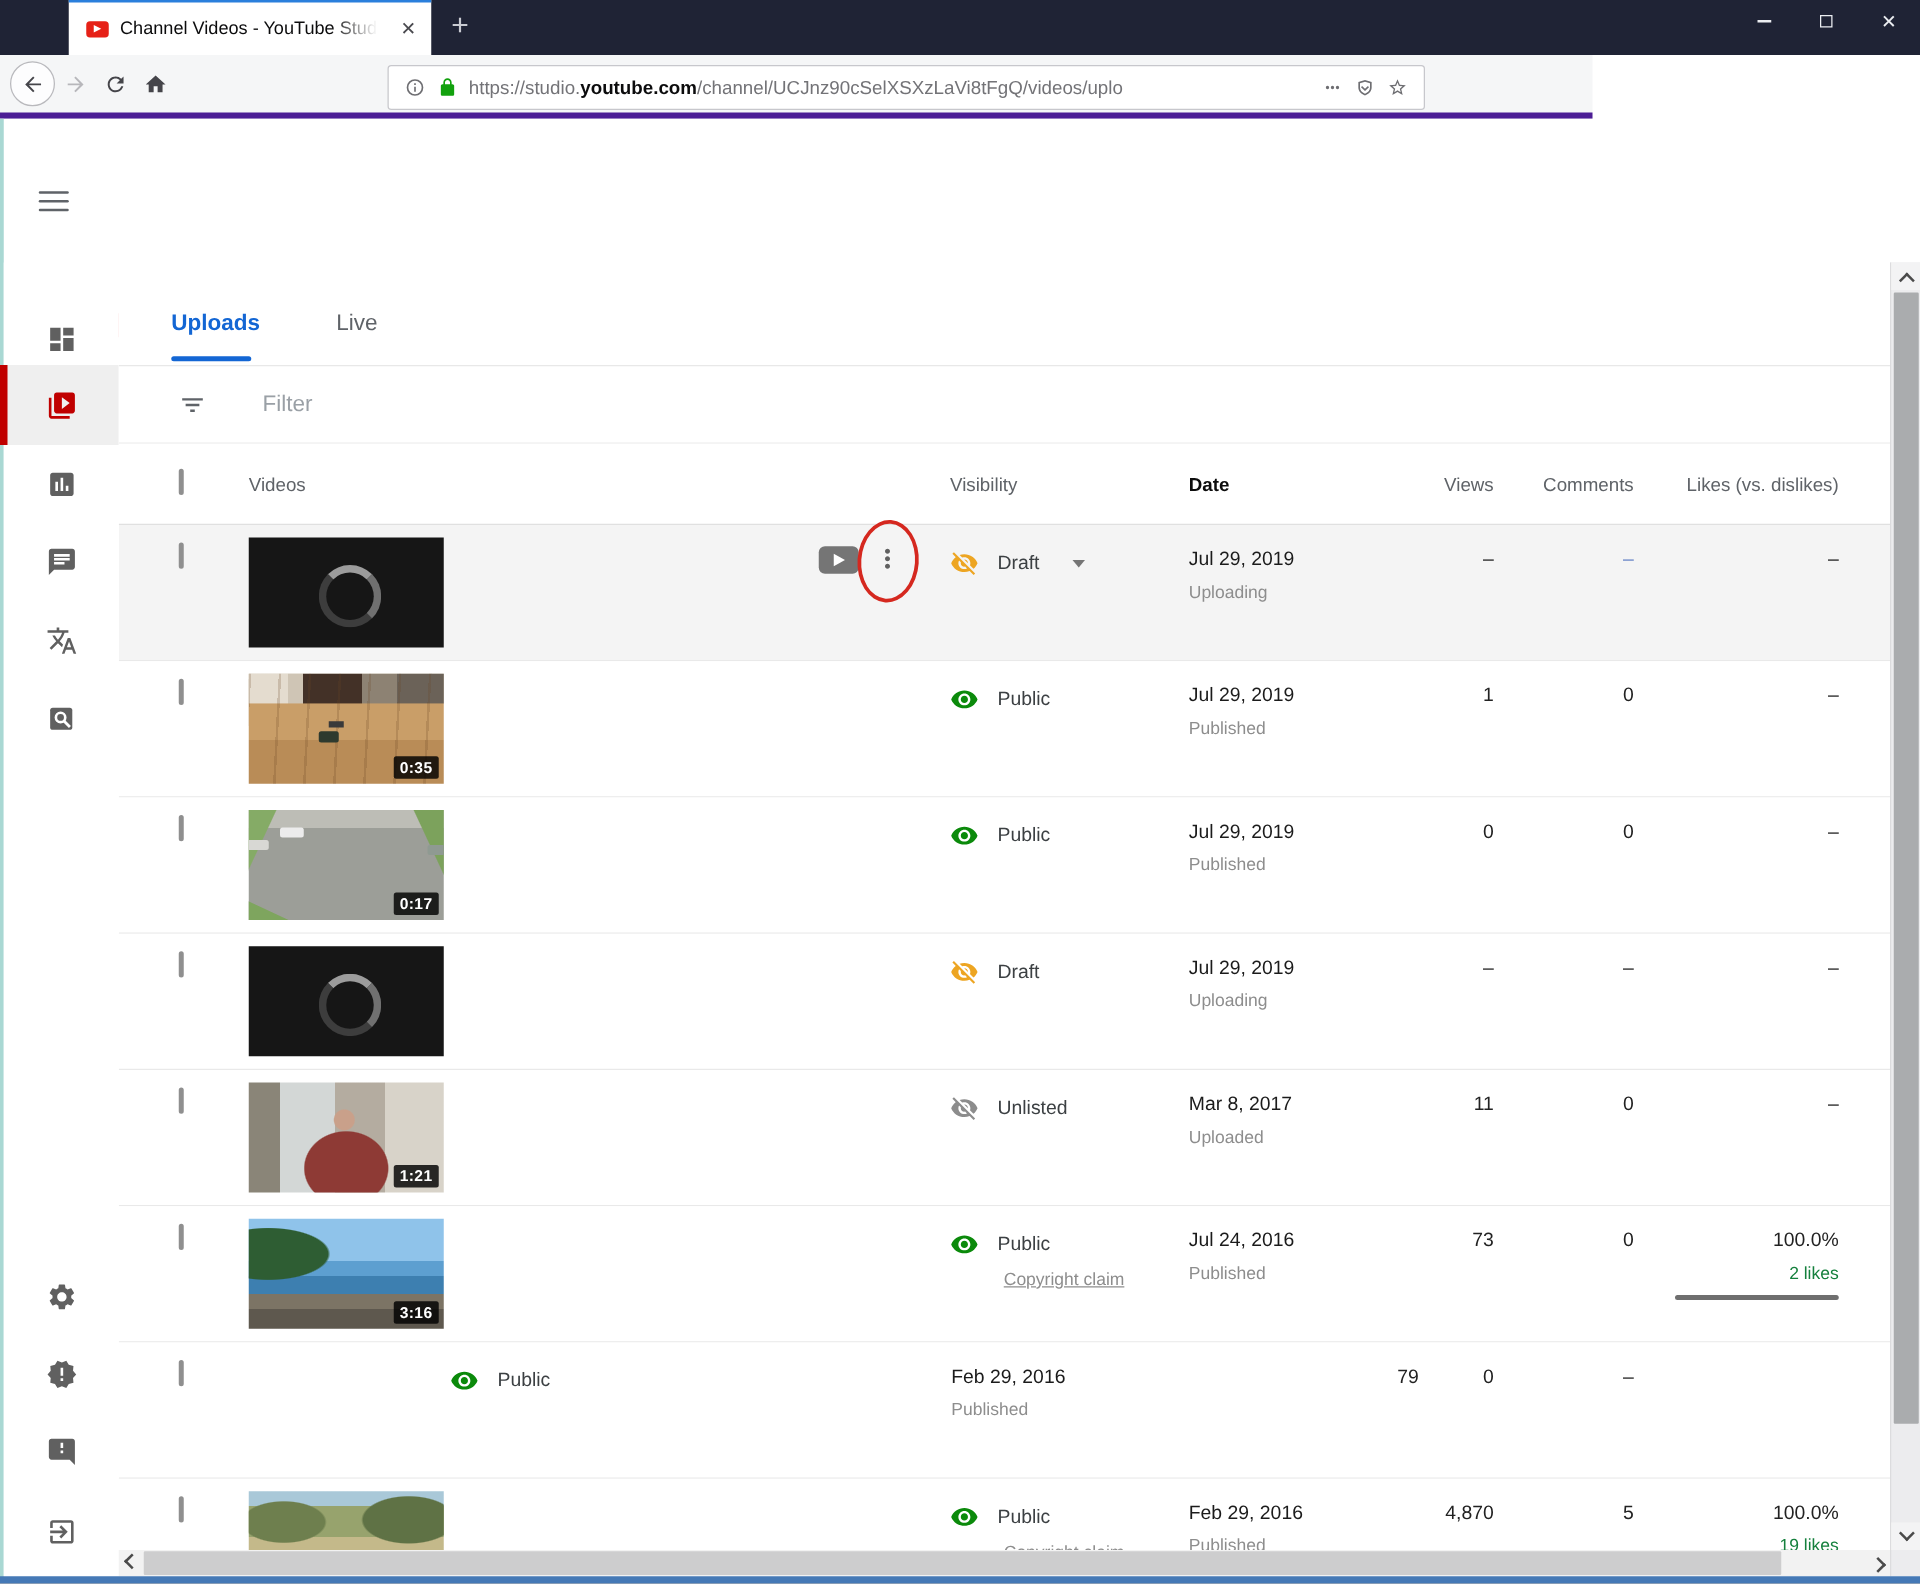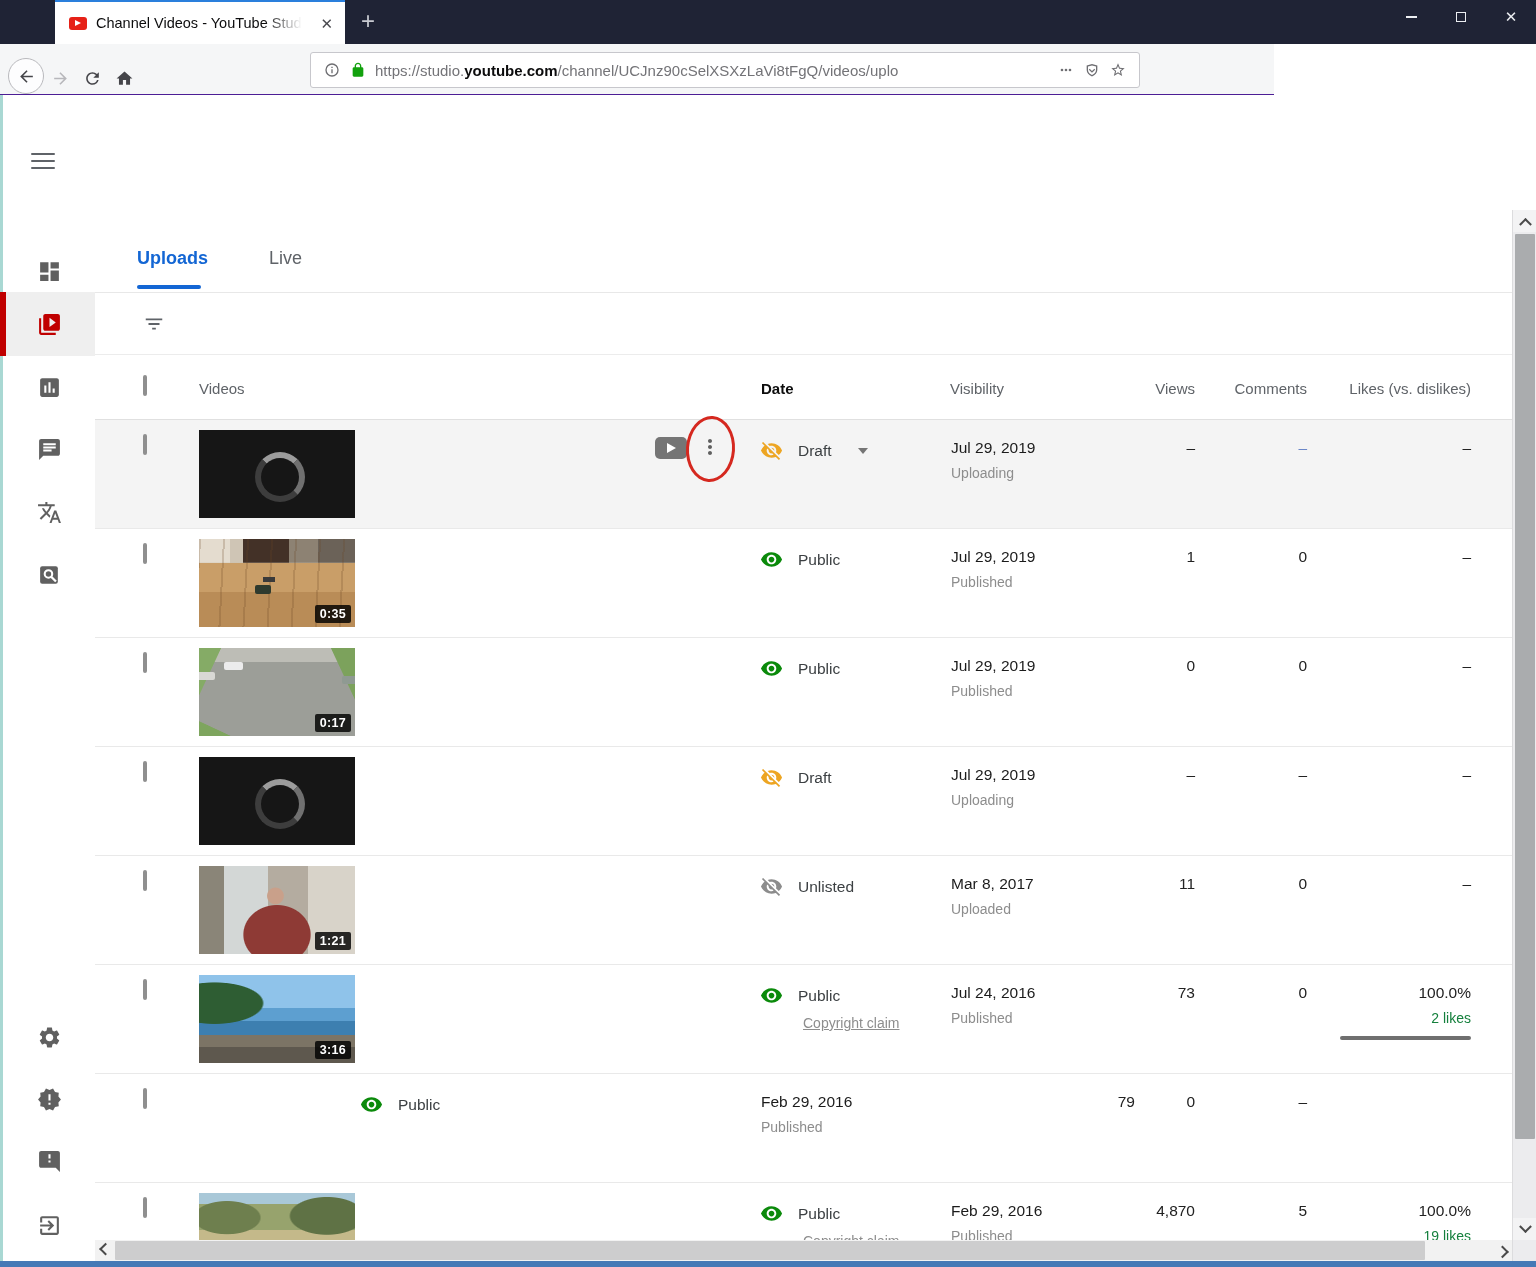--- a/index.html
+++ b/index.html
@@ -17,22 +17,22 @@
     -webkit-mask-image:linear-gradient(90deg,#000 82%,transparent);}
   .tab-close{margin-left:auto;color:#4a4a4f;font-size:15px;line-height:15px;padding:2px;}
   .newtab{position:absolute;left:352px;top:6px;width:32px;height:32px;color:#c9cbd2;font-size:24px;line-height:30px;text-align:center;}
   .wincontrols{position:absolute;right:0;top:0;height:34px;display:flex;}
   .wc{width:50px;height:34px;display:flex;align-items:center;justify-content:center;color:#eceef2;}
   .wc .bar{width:11px;height:1.5px;background:#eceef2;display:block;}
   .wc .box{width:10px;height:10px;border:1.5px solid #eceef2;display:block;}
   .wc.close{font-size:15px;}
 
   
-  .toolbar{position:absolute;left:0;top:44px;width:1274px;height:51px;background:#f5f6f7;border-bottom:1px solid #4c1d95;
-    display:flex;align-items:flex-end;}
+  .toolbar{position:absolute;left:0;top:44px;width:1274px;height:51px;background:#f5f6f7;border-bottom:5px solid #4c1d95;
+    display:flex;align-items:center;}
   .tbtn{width:32px;height:32px;display:flex;align-items:center;justify-content:center;color:#45454a;flex:0 0 auto;}
   .tbtn svg{width:19px;height:19px;fill:currentColor;}
   .backbtn{width:36px;height:36px;border:1px solid #b9b9bd;border-radius:50%;background:#fdfdfe;margin-left:8px;}
   .fwd{color:#b7b7bb;}
   .urlbar{position:absolute;left:310px;top:8px;width:830px;height:36px;background:#fff;border:1px solid #c7c7cc;border-radius:3px;
     display:flex;align-items:center;padding:0 8px;}
   .urlbar .uicon{width:26px;height:26px;display:flex;align-items:center;justify-content:center;color:#6e6e72;flex:0 0 auto;}
   .urlbar .uicon svg{width:16px;height:16px;fill:currentColor;}
   .lock svg{fill:#12a10d !important;}
   .urltext{margin-left:4px;font-size:15px;color:#737377;white-space:nowrap;overflow:hidden;flex:1 1 auto;
@@ -380,28 +380,29 @@
   <div class="content">
     <div class="tabsrow">
       <span class="tab-uploads">Uploads</span>
       <span class="tab-live">Live</span>
       <span class="tab-underline"></span>
     </div>
     <div class="filterrow">
       <svg class="ficon" viewBox="0 0 24 24" fill="currentColor">
           <path d="M10 18h4v-2h-4v2zM3 6v2h18V6H3zm3 7h12v-2H6v2z"></path>
         </svg>
+      <input type="text" placeholder="Filter" style="">
     </div>
 
     <div class="vrow hdr">
       <div class="c-check"><span class="cb"></span></div>
       <div class="hcell">Videos</div>
       <div class="hcell"></div>
+      <div class="hcell pl5">Visibility</div>
       <div class="hcell bold pl6">Date</div>
-      <div class="hcell pl5">Visibility</div>
       <div class="hcell rt">Views</div>
       <div class="hcell rt">Comments</div>
       <div class="hcell rt">Likes (vs. dislikes)</div>
     </div>
 
     <div id="rows">
   <div class="vrow vk-draft thumbk-spinner hover">
     <div class="c-check"><span class="cb"></span></div>
     <div class="c-thumb">
       <div class="thumb thumb-spinner">

